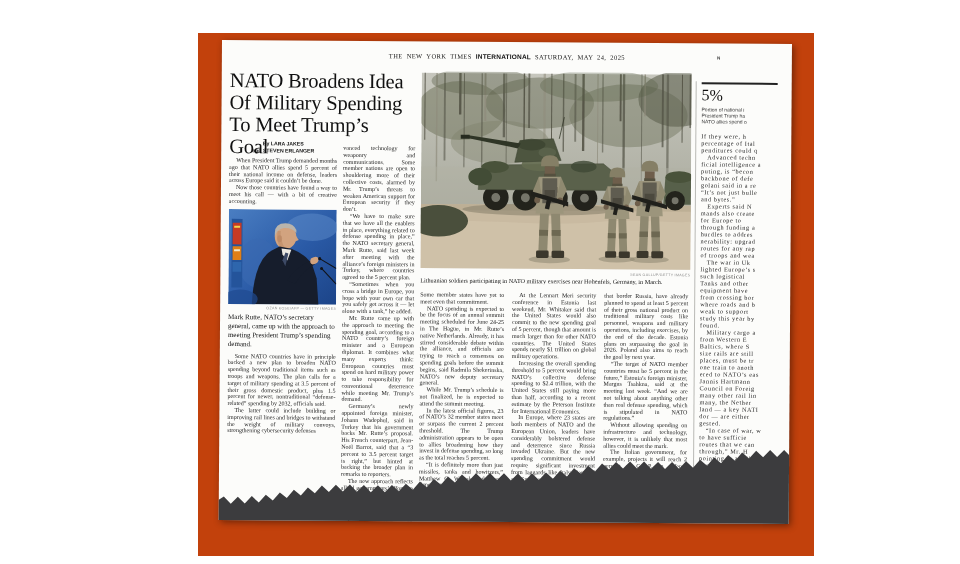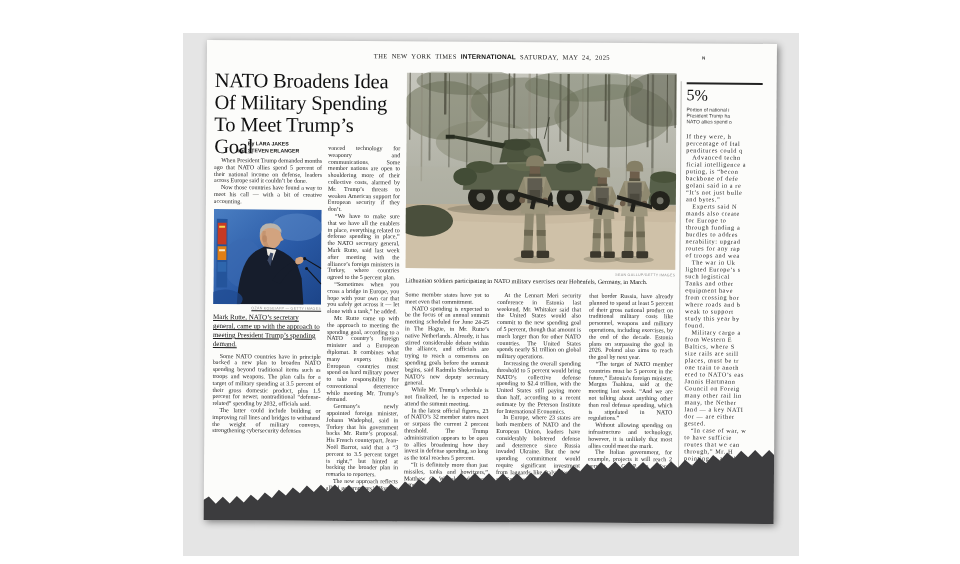--- a/index.html
+++ b/index.html
@@ -1,18 +1,18 @@
 <!DOCTYPE html>
 <html><head>
 <meta charset="utf-8">
 <style>
   html,body{margin:0;padding:0;width:960px;height:564px;overflow:hidden;background:#ffffff;
     font-family:"Liberation Serif",serif;}
   *{box-sizing:border-box;}
-  .backdrop{position:absolute;left:183px;top:33px;width:616px;height:523px;background:#e5e5e5;}
+  .backdrop{position:absolute;left:198px;top:33px;width:616px;height:523px;background:#c2410c;}
   .page{position:absolute;left:24px;top:7px;width:570px;height:480px;background:#fcfcfa;
     transform:rotate(0.4deg);transform-origin:0 0;overflow:hidden;
     box-shadow:2px 2px 7px rgba(0,0,0,0.45);}
   .folio{position:absolute;top:11px;left:0;width:100%;text-align:center;font-size:6.5px;
     color:#121212;letter-spacing:0.4px;word-spacing:2px;white-space:nowrap;}
   .folio .f-section{font-family:"Liberation Sans",sans-serif;font-weight:bold;letter-spacing:0.2px;}
   .edition{position:absolute;top:12px;left:495px;font-size:4.5px;font-family:"Liberation Sans",sans-serif;
     font-weight:bold;color:#333;}
   .headline{position:absolute;left:8px;top:29px;width:180px;margin:0;font-weight:400;
     font-size:20.5px;line-height:22px;letter-spacing:-0.2px;color:#111;}
@@ -20,21 +20,21 @@
     font-family:"Liberation Sans",sans-serif;font-size:5.2px;font-weight:bold;line-height:6.6px;color:#111;}
   .col{position:absolute;font-size:6px;line-height:6.8px;text-align:justify;color:#1c1c1c;}
   .col p{margin:0;text-indent:7px;}
   .col p.flush{text-indent:0;}
   #col1{left:8px;top:117px;width:108px;}
   #col2{left:122px;top:104px;width:72px;}
   #col3{left:200px;top:250px;width:84px;}
   #col4{left:292px;top:250px;width:84px;}
   #col5{left:384px;top:250px;width:84px;}
   figure{margin:0;}
-  .rutte-fig{margin:4px 0 4px;text-decoration:underline;}
+  .rutte-fig{margin:4px 0 4px;}
   .rutte-fig svg{display:block;}
   .credit{font-family:"Liberation Sans",sans-serif;font-size:3.6px;color:#8a8a8a;text-align:right;
     letter-spacing:0.3px;margin:1px 0 2px;}
   .caption-serif{font-size:7px;line-height:8.8px;text-align:left;color:#111;margin-bottom:4px;}
   .main-photo{position:absolute;left:200px;top:30px;width:270px;height:198px;}
   .main-photo svg{display:block;}
   .main-credit{position:absolute;left:200px;top:229px;width:270px;}
   .main-caption{position:absolute;left:200px;top:235px;width:270px;font-size:6.2px;color:#111;
     white-space:nowrap;overflow:hidden;}
   .rail-rule-v{position:absolute;left:474px;top:38px;width:1px;height:392px;background:#b9b9b5;}

